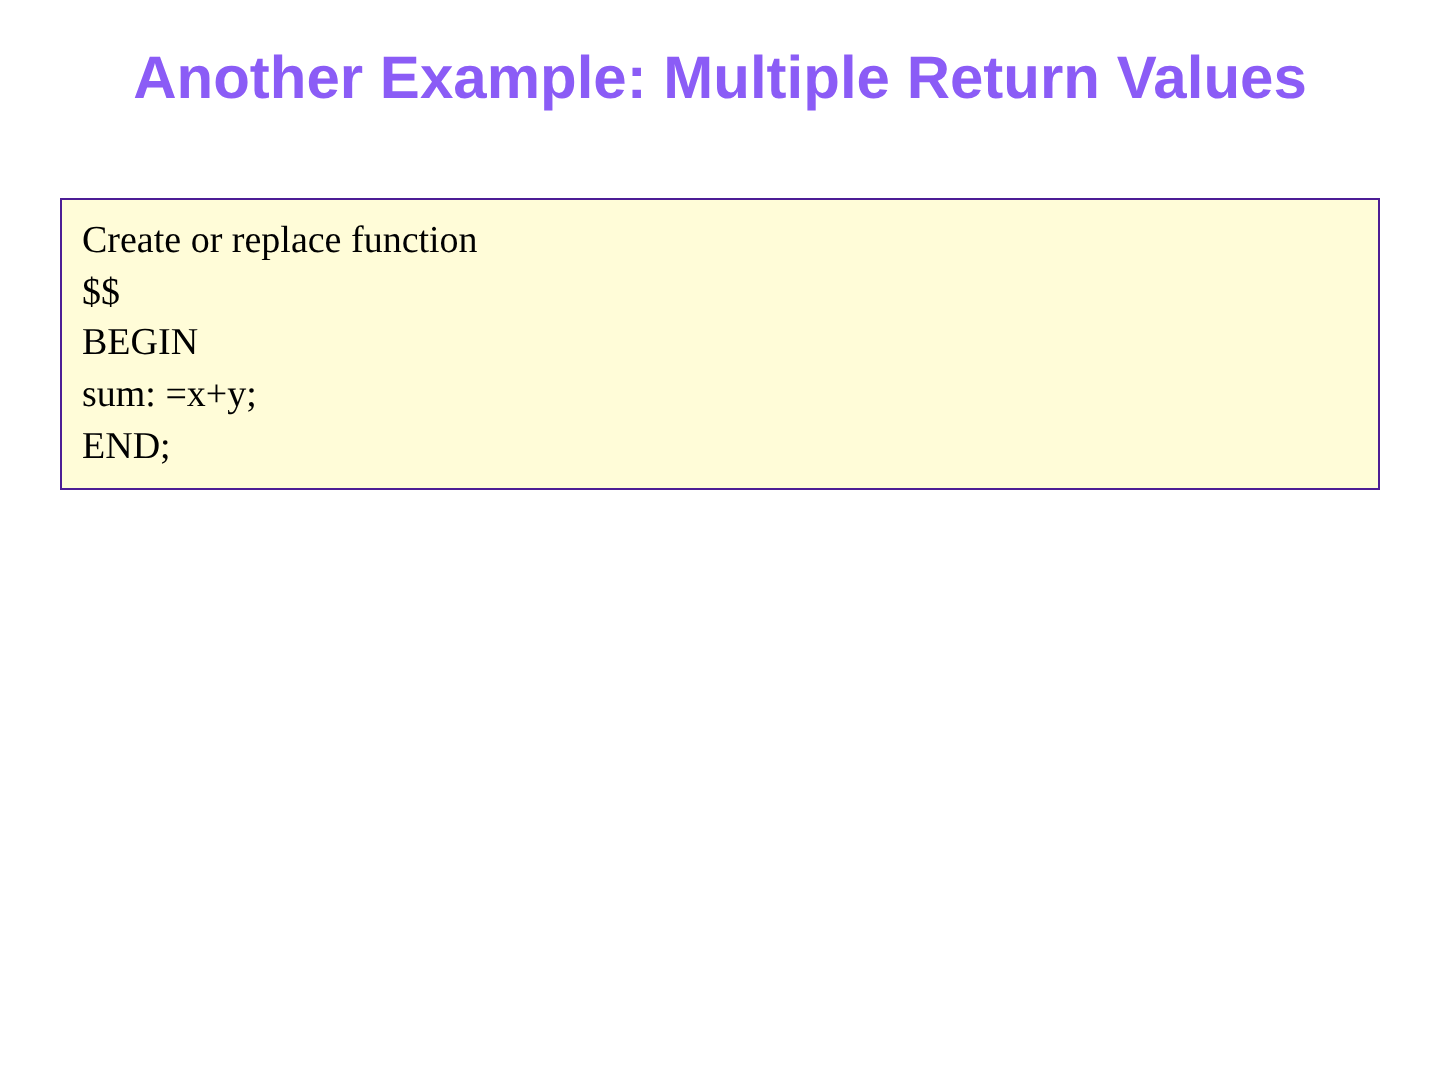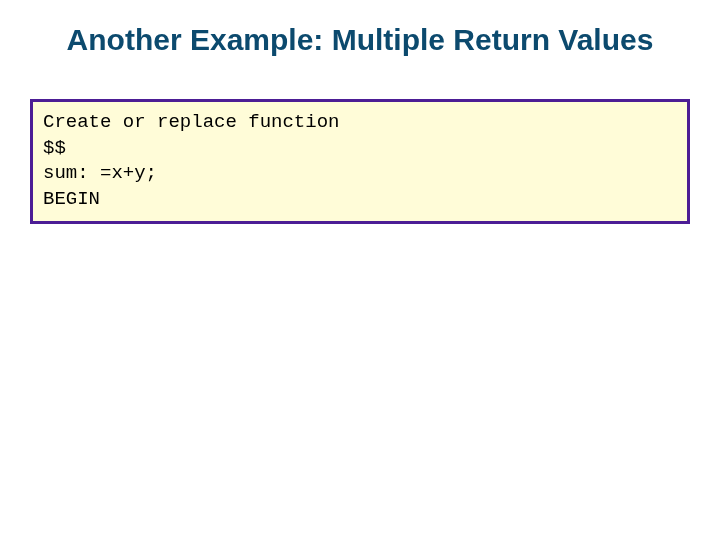--- a/index.html
+++ b/index.html
@@ -4,42 +4,43 @@
   <style>
     * { margin: 0; padding: 0; box-sizing: border-box; }
     body {
       width: 720px;
       height: 540px;
       background: #ffffff;
       font-family: "Comic Sans MS", cursive, sans-serif;
       padding: 10px 0;
     }
     .title {
-      color: #0c4a6e;
+      color: #8b5cf6;
       font-size: 30px;
       font-weight: bold;
       text-align: center;
       line-height: 1.3;
       padding: 10px 40px 30px;
     }
     .code-box {
       margin: 10px 30px;
       background: #fffcd8;
-      border: 3px solid #4c1d95;
+      border: 1px solid #4c1d95;
       padding: 8px 10px;
-      font-family: Liberation Mono, monospace;
+      font-family: Liberation Serif, serif;
       font-size: 19px;
       color: #000;
       line-height: 1.35;
     }
     .code-line { white-space: pre; }
   </style>
 </head>
 <body>
 
 <div class="title">Another Example: Multiple Return Values</div>
 
 <div class="code-box">
   <div class="code-line">Create or replace function</div>
   <div class="code-line">$$</div>
+  <div class="code-line">BEGIN</div>
   <div class="code-line">sum: =x+y;</div>
-  <div class="code-line">BEGIN</div>
+  <div class="code-line">END;</div>
 </div>
 
 </body></html>

